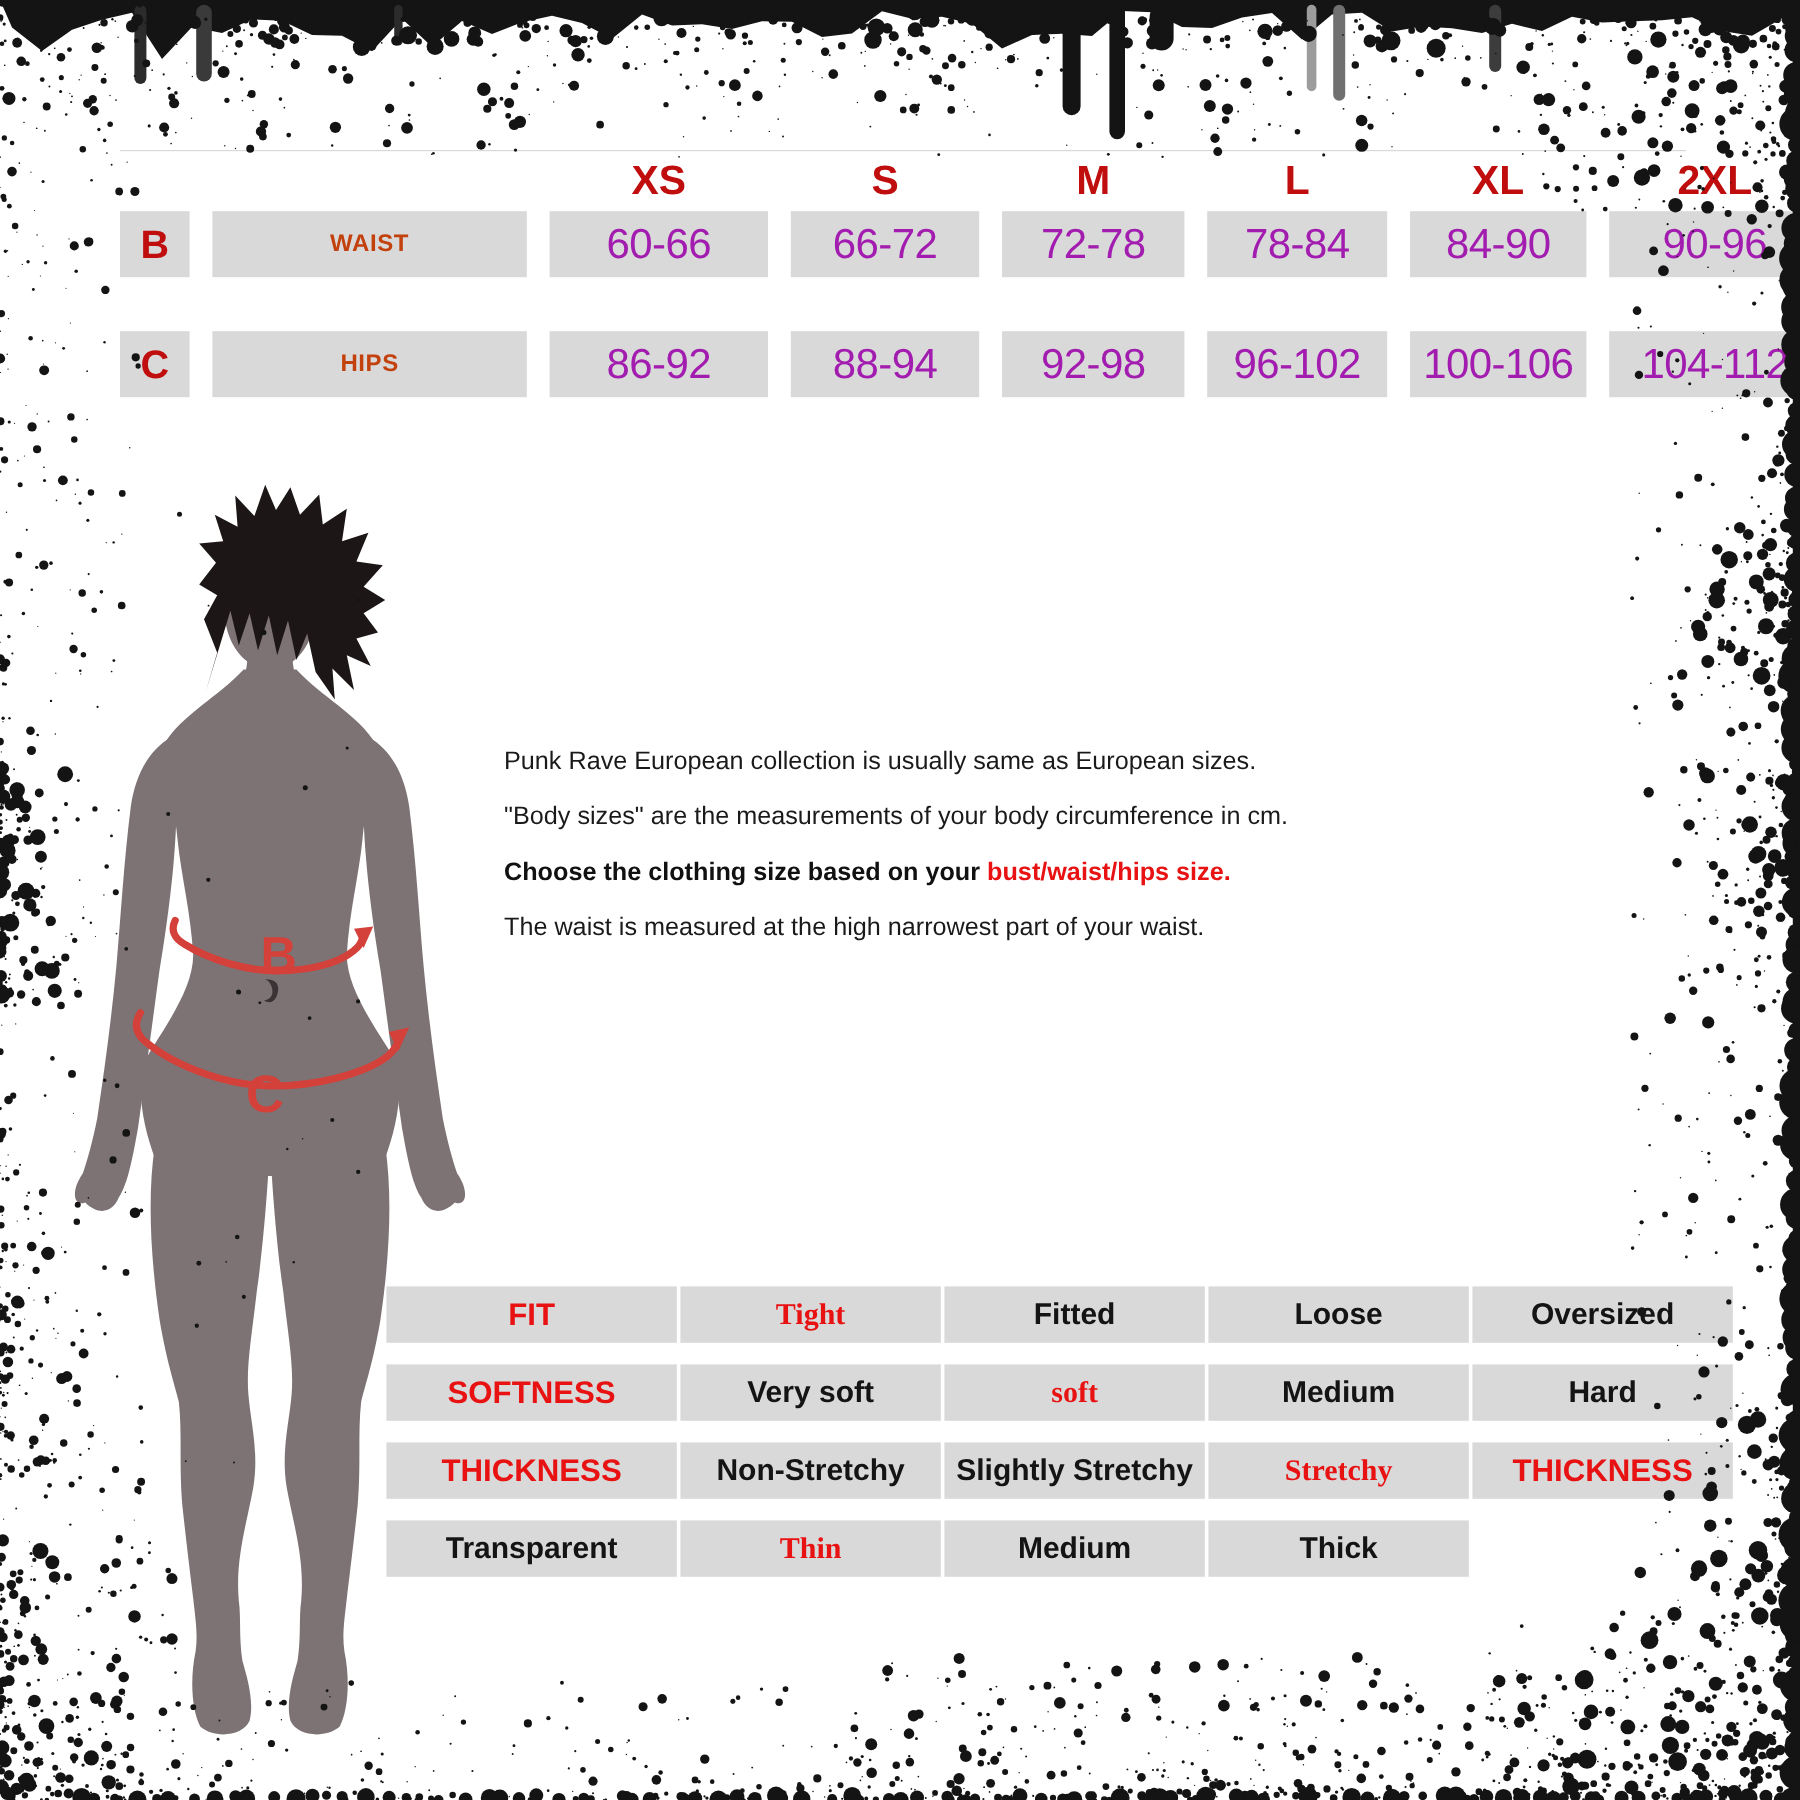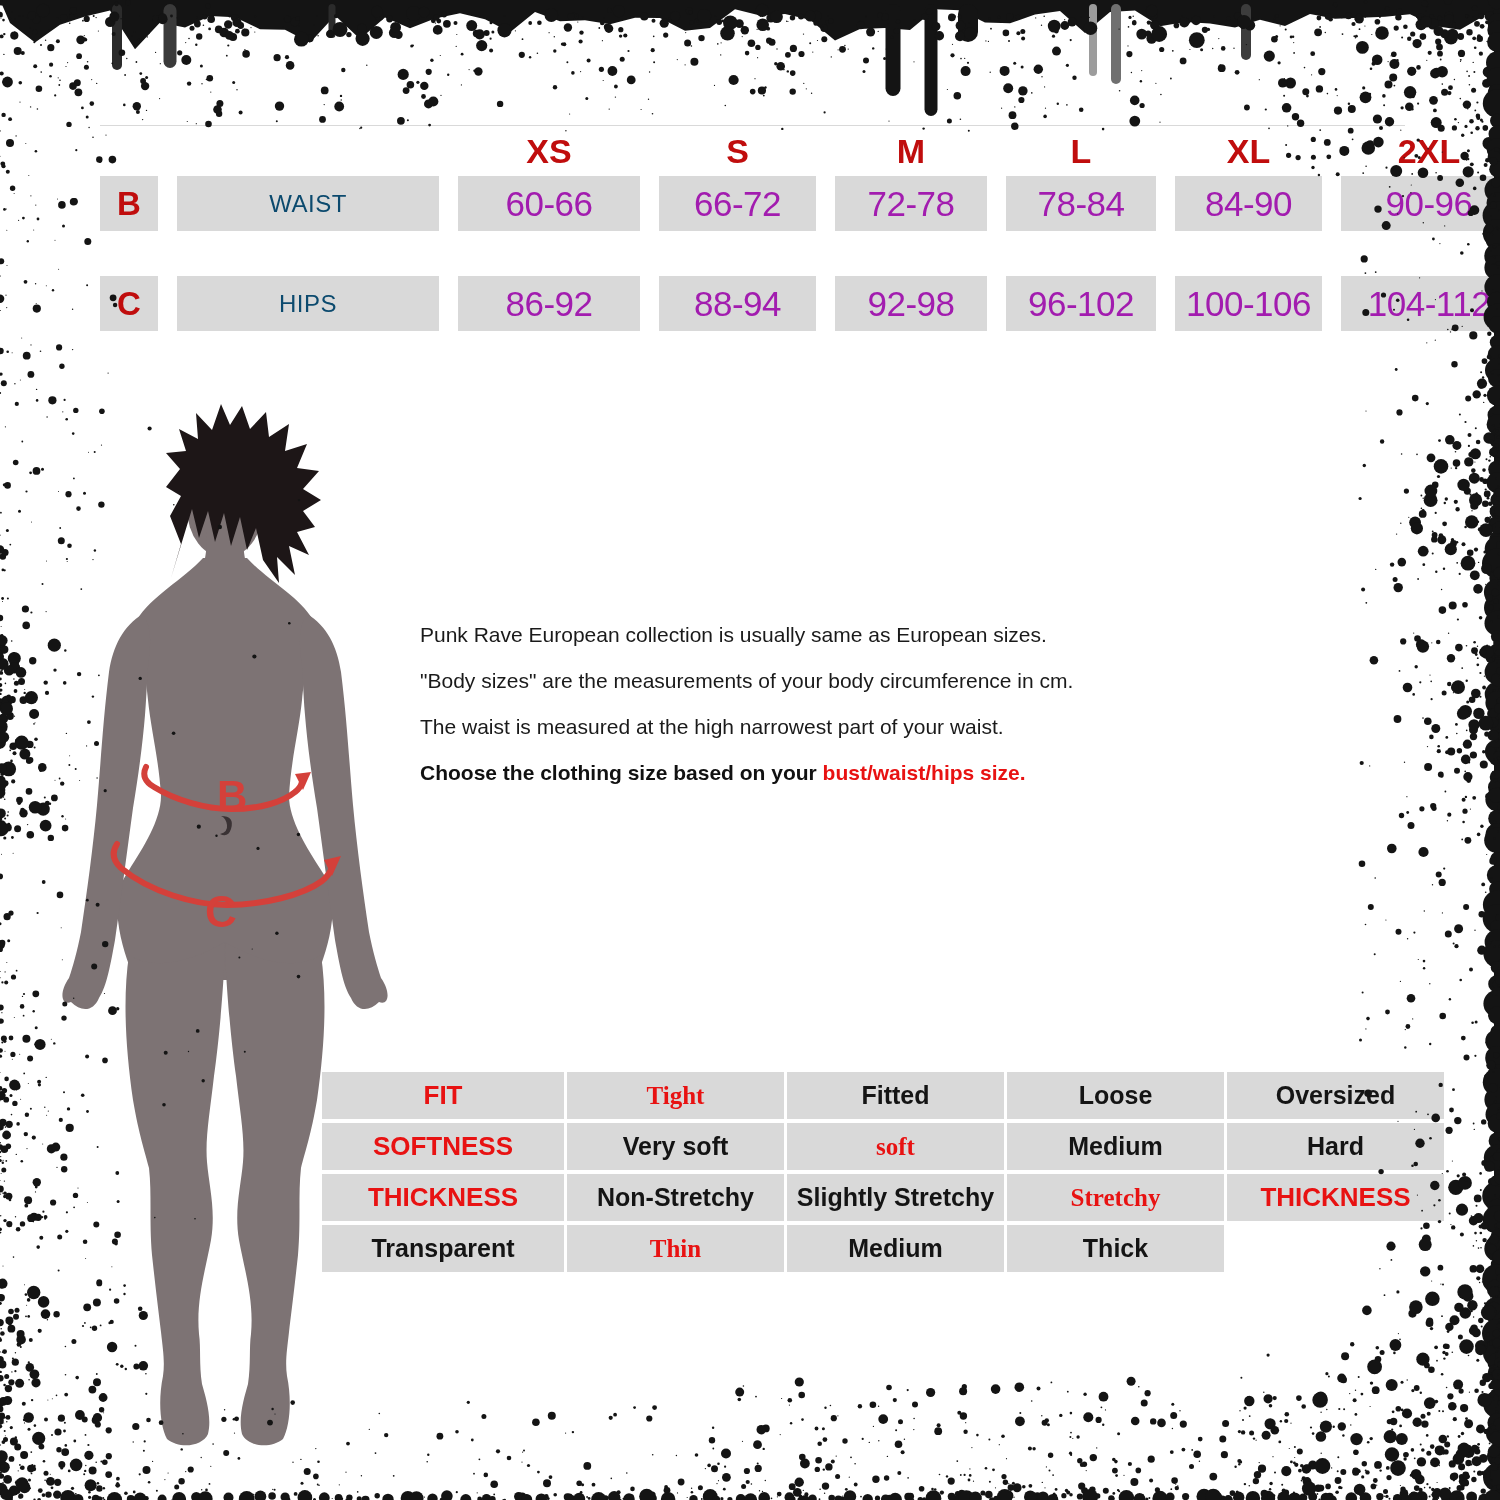--- a/index.html
+++ b/index.html
@@ -26,37 +26,37 @@
     grid-template-columns:58px 262px 182px 157px 152px 150px 147px 176px;
     grid-template-rows:50px 55px 45px 55px;
     column-gap:19px;
     border-top:1px solid #d9d9d9;
     z-index:2;
   }
   .size-table .h{display:flex;align-items:center;justify-content:center;background:transparent;}
   .size-table .size-h{font-weight:bold;font-size:34px;color:var(--header-red);}
   .size-table .c{display:flex;align-items:center;justify-content:center;background:var(--cell-gray);}
   .size-table .letter{font-weight:bold;font-size:33px;color:var(--header-red);}
-  .size-table .lab{font-weight:normal;font-size:24px;color:#0c4a6e;letter-spacing:.5px;}
+  .size-table .lab{font-weight:bold;font-size:20px;color:#c2410c;letter-spacing:.5px;}
   .size-table .val{font-size:35px;color:#a21caf;letter-spacing:-.5px;}
   .size-table .sp{background:transparent;}
   
   .notes{
     position:absolute;left:420px;top:612px;width:900px;z-index:2;
     font-size:21px;line-height:46px;color:#1a1a1a;
   }
   .notes .bold{font-weight:bold;color:#111;}
   .notes .red{font-weight:bold;color:var(--accent-red);}
   
   .attr-table{
     position:absolute;left:322px;top:1072px;z-index:2;
     display:grid;
     grid-template-columns:242px 217px 217px 217px 217px;
     grid-template-rows:repeat(4,47px);
-    gap:4px 3px;
+    gap:18px 3px;
   }
   .attr-table .c{
     display:flex;align-items:center;justify-content:center;
     background:var(--cell-gray);font-weight:bold;font-size:25px;color:#141414;
   }
   .attr-table .rowlab{color:var(--accent-red);font-size:26px;}
   .attr-table .hl{color:var(--accent-red);font-family:Liberation Serif, serif;}
   
   .figure{position:absolute;left:55px;top:400px;z-index:1;}
   .figure .skin{fill:var(--body-gray);}
@@ -160,22 +160,22 @@
   <text class="arcletter" x="162" y="410" font-size="42">B</text>
 
   <path class="arc" d="M62,444 C57,452 57,460 66,468 C95,492 140,505 172,505 C208,505 248,495 267,481 C273,476 276,471 277,467"></path>
   <polygon class="arrow" points="286,456 269,460 277,476"></polygon>
   <text class="arcletter" x="150" y="527" font-size="44">C</text>
 </svg>
 
 <div class="notes">
   <div>Punk Rave European collection is usually same as European sizes.</div>
   <div>"Body sizes" are the measurements of your body circumference in cm.</div>
+  <div><span class="bold">Choose the clothing size based on your </span><span class="red">bust/waist/hips size.</span></div>
   <div>The waist is measured at the high narrowest part of your waist.</div>
-  <div><span class="bold">Choose the clothing size based on your </span><span class="red">bust/waist/hips size.</span></div>
 </div>
 
 <div class="attr-table">
     <div class="c rowlab">FIT</div>
     <div class="c hl">Tight</div>
     <div class="c">Fitted</div>
     <div class="c">Loose</div>
     <div class="c">Oversized</div>
     <div class="c rowlab">SOFTNESS</div>
     <div class="c">Very soft</div>

